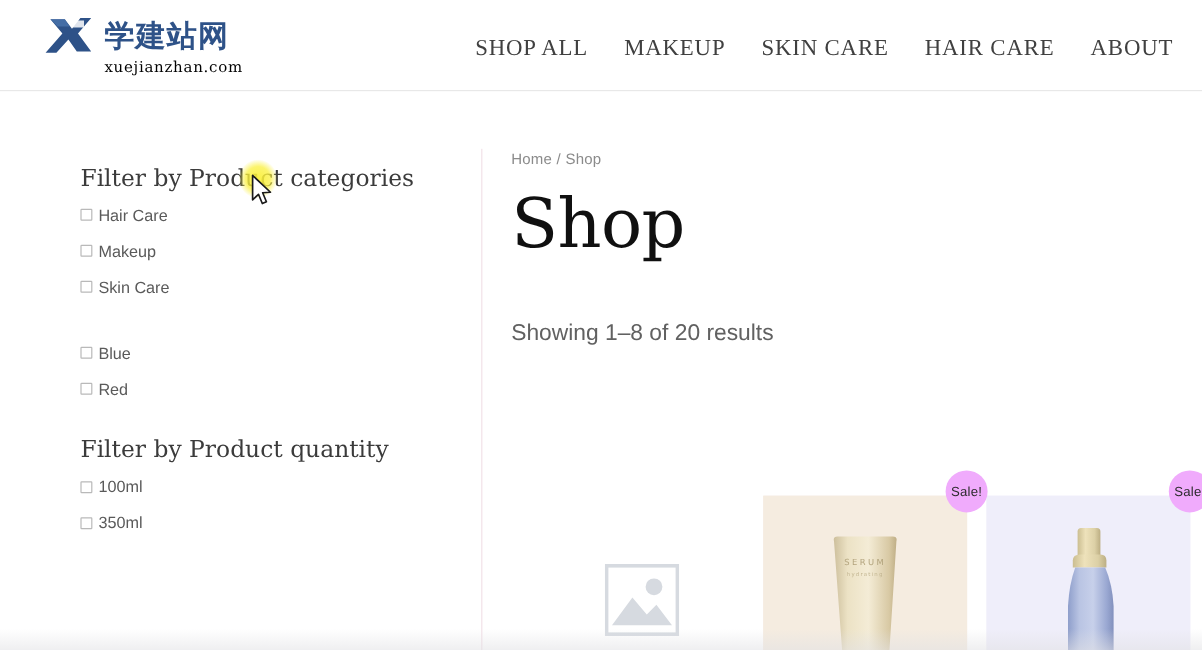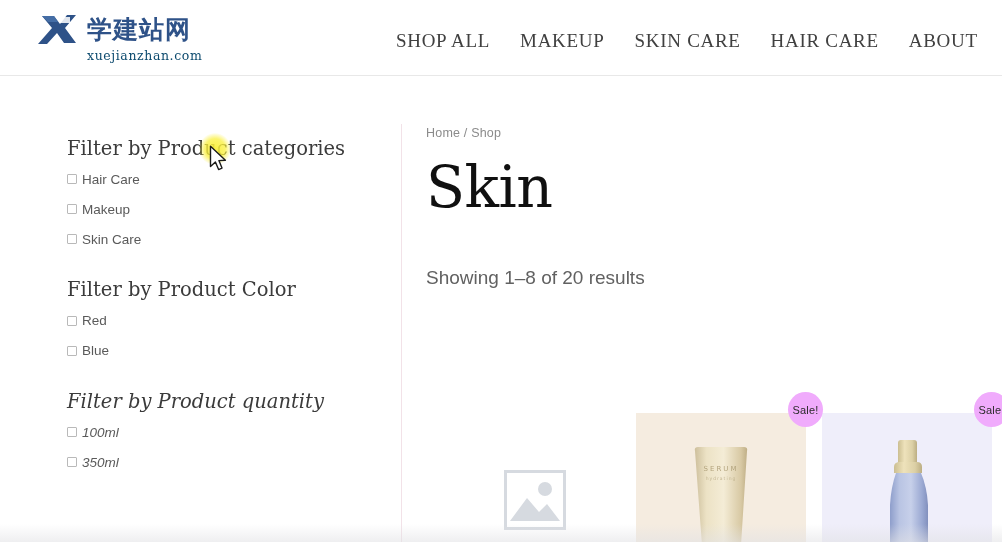--- a/index.html
+++ b/index.html
@@ -54,21 +54,21 @@
     font-weight: 700;
     color: #2e5288;
     letter-spacing: 1px;
     line-height: 1;
   }
   .logo-domain {
     margin-left: 51px;
     margin-top: 3px;
     font-family: "DejaVu Serif", serif;
     font-size: 12.5px;
-    color: #0c4a6e;
+    color: #000000;
     letter-spacing: 0.6px;
     line-height: 1;
   }
 
   .main-nav {
     position: absolute;
     left: 396px;
     top: 30px;
     display: flex;
     gap: 30px;
@@ -102,21 +102,21 @@
   }
 
   
   .sidebar {
     position: absolute;
     left: 67px;
     top: 62px;
     width: 310px;
   }
   .filter-group { margin-bottom: 25px; }
-  .filter-group:last-child { margin-bottom: 0; font-style: italic; }
+  .filter-group:last-child { margin-bottom: 0; }
 
   .filter-title {
     font-family: "DejaVu Serif", serif;
     font-weight: 400;
     font-size: 19.5px;
     color: #3b3b3b;
     line-height: 1.15;
     margin-bottom: 4px;
     white-space: nowrap;
   }
@@ -294,29 +294,28 @@
             <span class="filter-label">Makeup</span>
           </li>
           <li class="filter-item">
             <span class="cbox"></span>
             <span class="filter-label">Skin Care</span>
           </li>
         </ul>
       </section>
 
       <section class="filter-group">
-        <h3 class="filter-title">Filter by Product Color</h3>
         <ul class="filter-list">
           <li class="filter-item">
             <span class="cbox"></span>
+            <span class="filter-label">Blue</span>
+          </li>
+          <li class="filter-item">
+            <span class="cbox"></span>
             <span class="filter-label">Red</span>
-          </li>
-          <li class="filter-item">
-            <span class="cbox"></span>
-            <span class="filter-label">Blue</span>
           </li>
         </ul>
       </section>
 
       <section class="filter-group">
         <h3 class="filter-title">Filter by Product quantity</h3>
         <ul class="filter-list">
           <li class="filter-item">
             <span class="cbox"></span>
             <span class="filter-label">100ml</span>
@@ -324,21 +323,21 @@
           <li class="filter-item">
             <span class="cbox"></span>
             <span class="filter-label">350ml</span>
           </li>
         </ul>
       </section>
     </aside>
 
     <div class="main-col">
       <div class="breadcrumb">Home / Shop</div>
-      <h1 class="shop-title">Skin</h1>
+      <h1 class="shop-title">Shop</h1>
       <div class="result-count">Showing 1–8 of 20 results</div>
     </div>
 
     <div class="product-grid">
 
       <div class="product-card">
         <div class="product-thumb thumb-blank">
           <svg class="ph-icon" viewBox="0 0 62 60">
             <rect x="1.5" y="1.5" width="59" height="57" fill="#ffffff" stroke="#d6dae0" stroke-width="3"></rect>
             <circle cx="41" cy="19" r="7" fill="#d6dae0"></circle>

